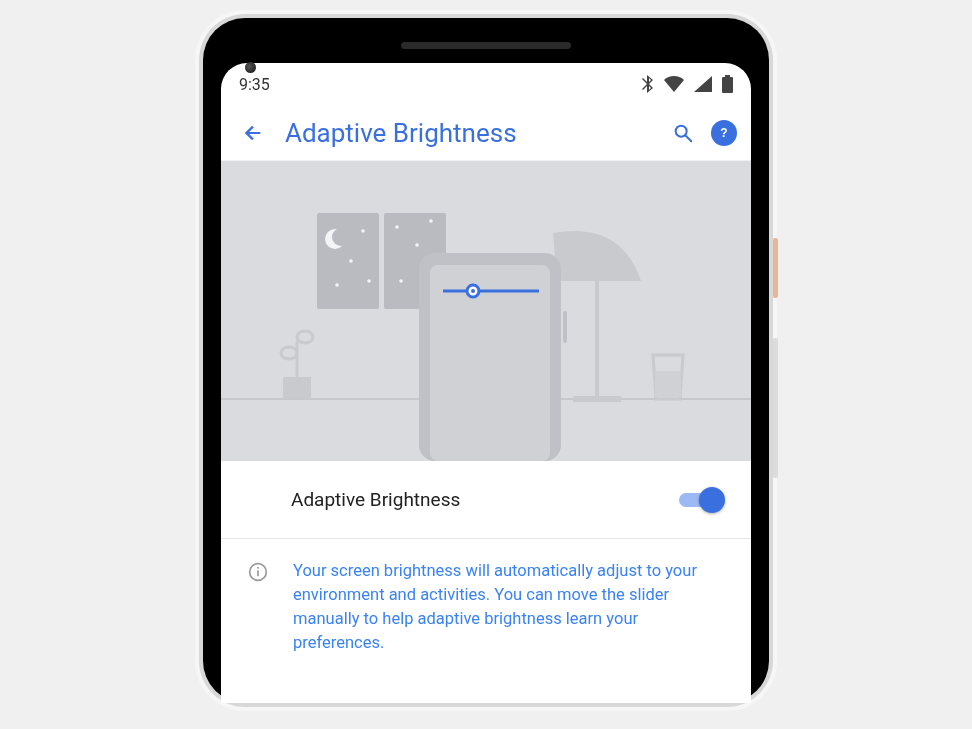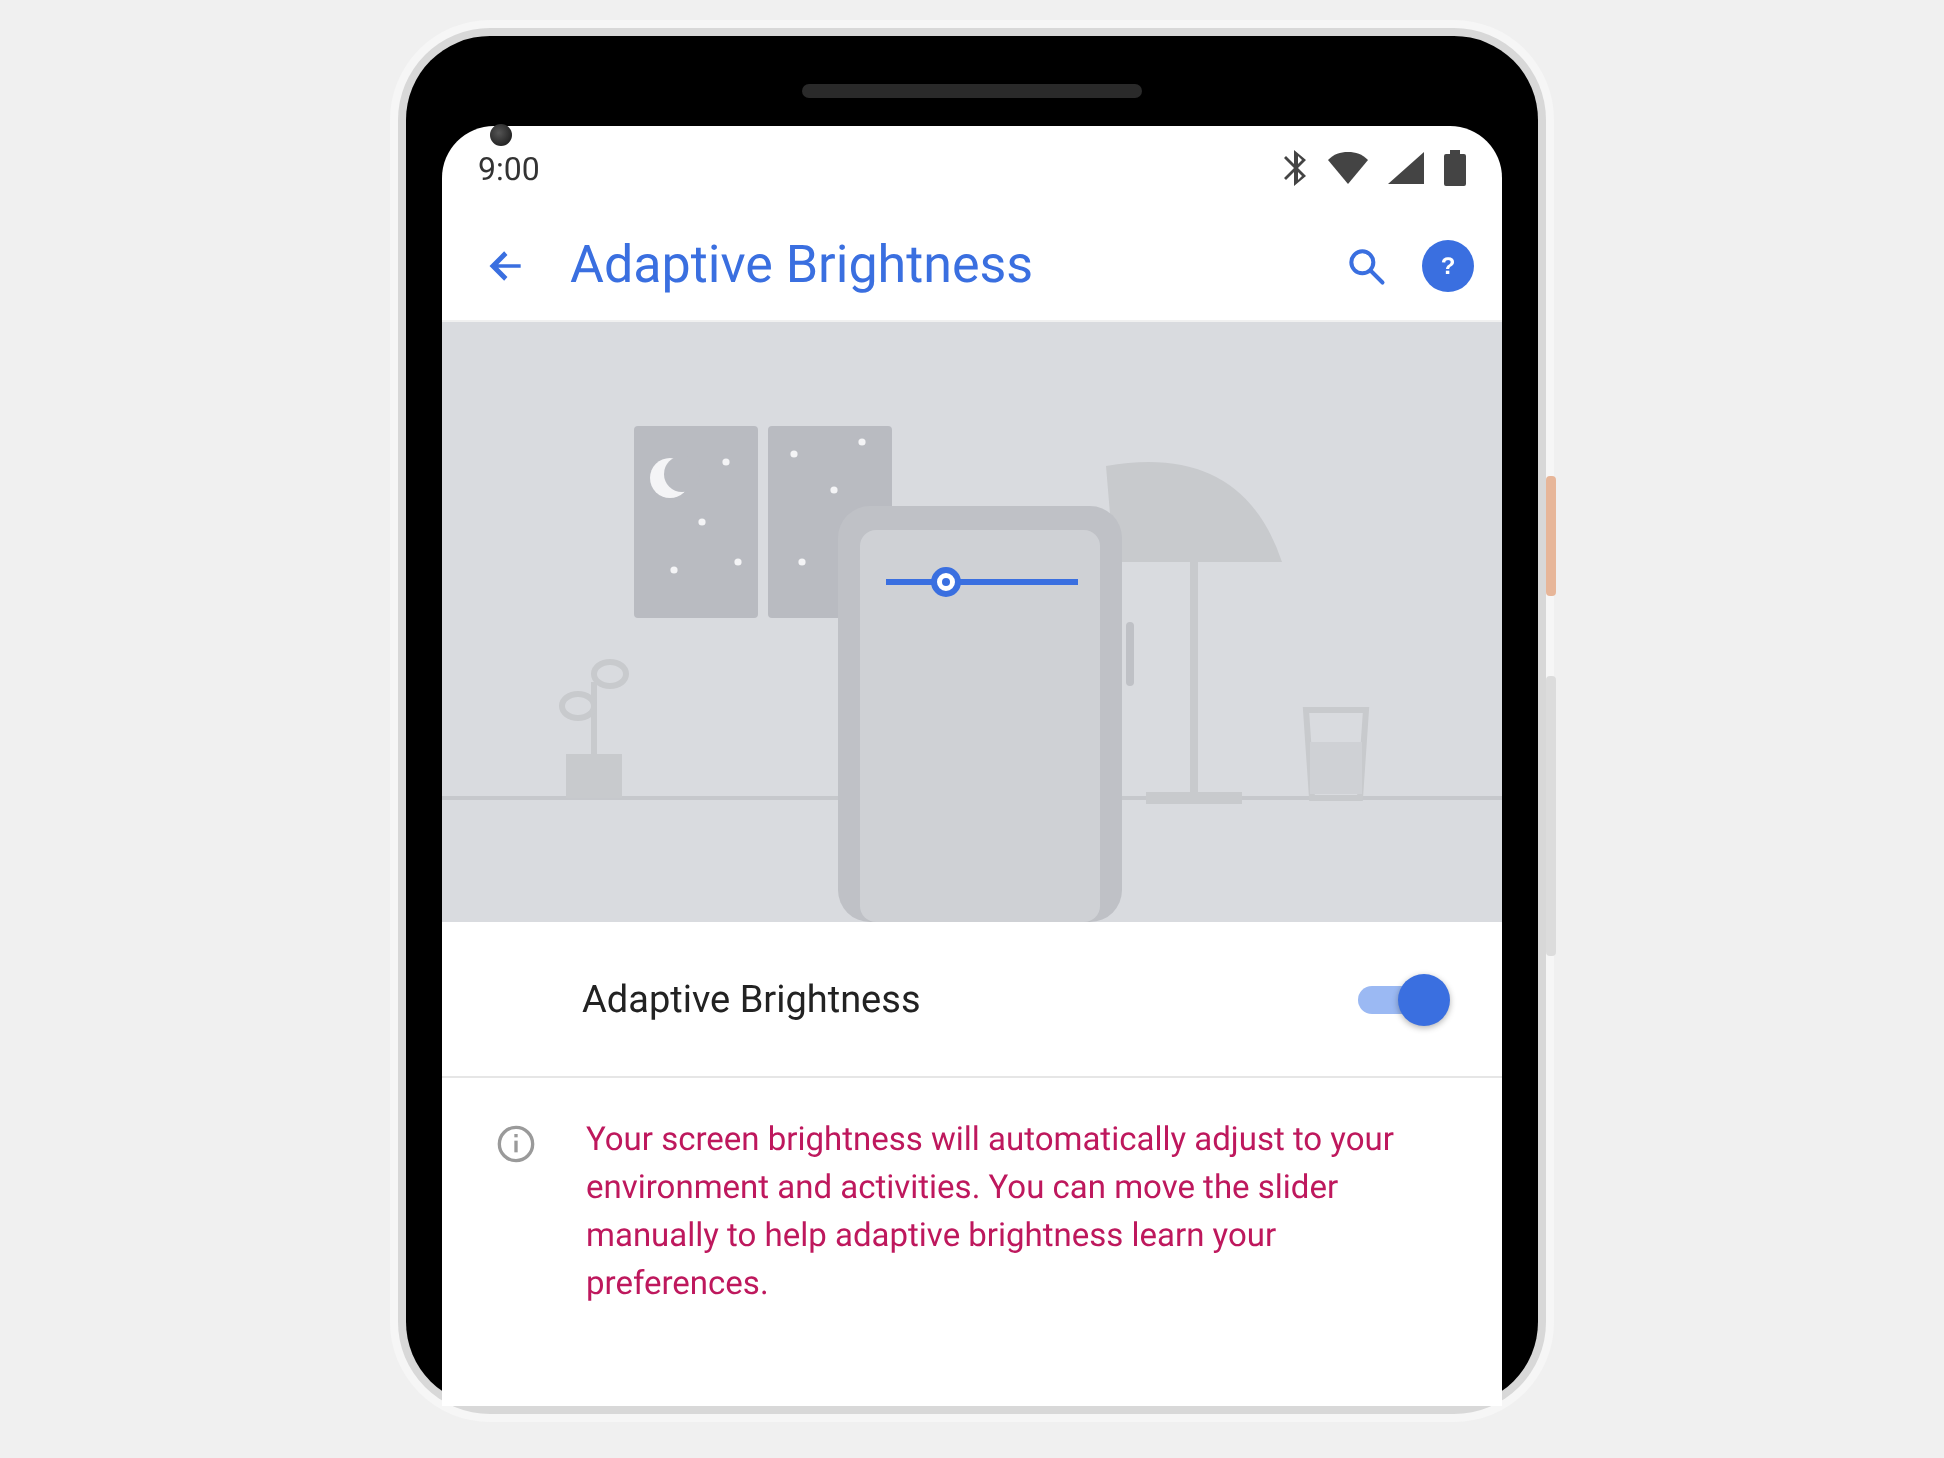--- a/index.html
+++ b/index.html
@@ -80,35 +80,35 @@
     box-shadow: 0 1px 3px rgba(0,0,0,.3);
   }
 
   .desc-row {
     display: flex; padding: 20px 26px; color: #8a8a8a;
   }
   .desc-row .info-ico {
     width: 22px; height: 22px; display: flex; align-items:center; justify-content:center;
     margin-right: 24px; flex-shrink:0; margin-top:2px;
   }
-  .desc-row .desc-text { font-size: 16.5px; line-height: 1.45; color:#be185d; }
+  .desc-row .desc-text { font-size: 16.5px; line-height: 1.45; color:#3b82f6; }
 </style>
 </head>
 <body>
 
 <div class="phone">
   <div class="speaker"></div>
   <div class="camera"></div>
   <div class="btn-side btn-power"></div>
   <div class="btn-side btn-vol"></div>
 
   <div class="screen">
 
     <div class="statusbar">
-      <span>9:00</span>
+      <span>9:35</span>
       <span class="spacer"></span>
       <span class="ico">
         <svg width="12" height="18" viewBox="0 0 12 18">
             <path d="M5 0v7L1 3 0 4l5 5-5 5 1 1 4-4v7l6-5-4-4 4-4-6-5zm2 3l2 2-2 2V3zm0 8l2 2-2 2v-4z" fill="#444"></path>
           </svg>
       </span>
       <span class="ico">
         <svg width="20" height="16" viewBox="0 0 20 16">
             <path d="M10 16L0 4C3 1 6 0 10 0s7 1 10 4L10 16z" fill="#444"></path>
           </svg>

